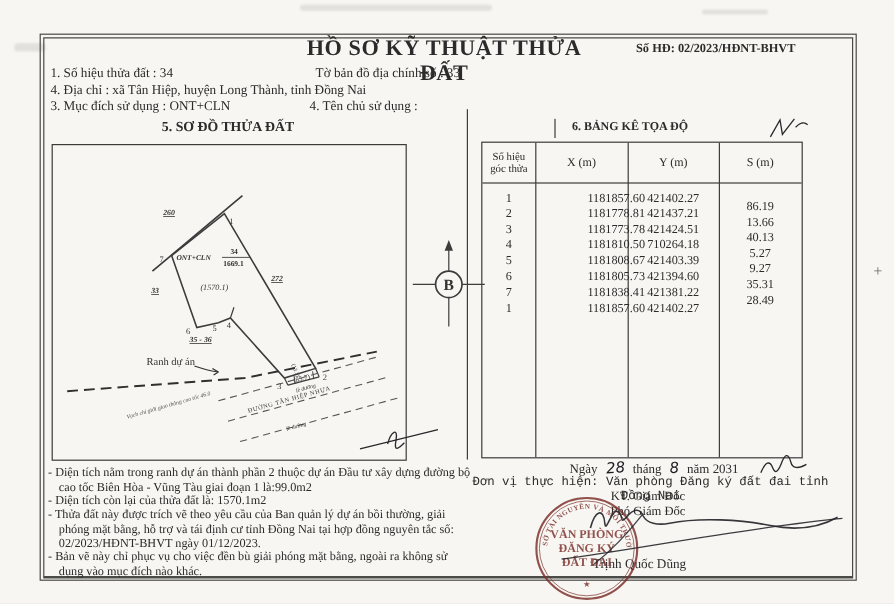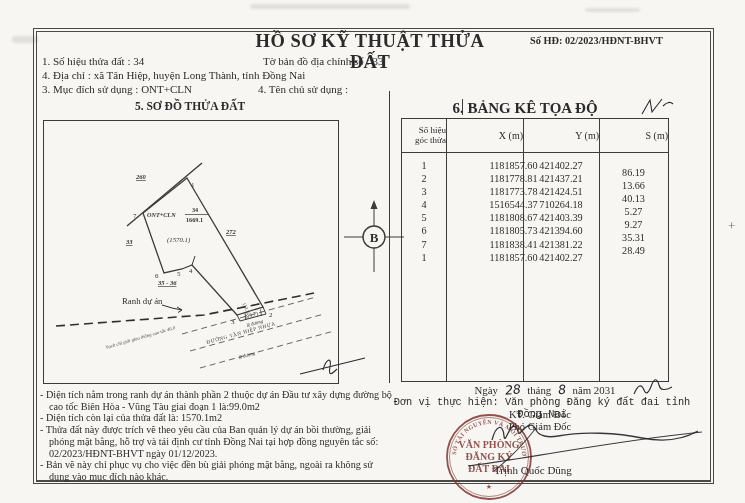--- a/index.html
+++ b/index.html
@@ -13,21 +13,21 @@
   .sheet-inner{border:1px solid #4a4a48;border-bottom-width:2px;}
   .field{font-size:11px;white-space:nowrap;}
   .note{font-size:10.2px;line-height:11.7px;padding-left:9px;text-indent:-9px;margin:0;}
   .hand{font-family:"DejaVu Sans",sans-serif;font-style:italic;font-size:12.5px;
         display:inline-block;transform:rotate(-5deg);margin:0 4px;color:#1d1d22;}
   .smudge{background:rgba(110,110,110,.16);border-radius:3px;filter:blur(1px);}
   svg text{font-family:"Liberation Serif",serif;fill:#333;}
   .mapnum{font-size:6.5px;font-style:italic;font-weight:bold;text-decoration:underline;}
   .vtx{font-size:7px;}
   .tcell{font-size:10.2px;line-height:13.1px;text-align:center;}
-  .thead{font-size:10px;text-align:right;}
+  .thead{font-size:10px;text-align:center;}
 </style>
 </head>
 <body>
 
 <div class="page">
 
   <div class="abs smudge" style="left:250px;top:4px;width:160px;height:5px;"></div>
   <div class="abs smudge" style="left:585px;top:8px;width:55px;height:4px;"></div>
   <div class="abs smudge" style="left:12px;top:36px;width:26px;height:7px;"></div>
   <div class="abs" style="left:728px;top:218px;font-size:13px;color:#6a6a6a;">+</div>
@@ -106,21 +106,21 @@
 
   <svg class="abs" style="left:340px;top:198px;" width="68" height="80" viewBox="0 0 68 80">
     <line x1="34" y1="10" x2="34" y2="74" stroke="#3c3c3c" stroke-width="1"></line>
     <polygon points="34,2 30.5,11 37.5,11" fill="#3c3c3c"></polygon>
     <line x1="4" y1="39" x2="64" y2="39" stroke="#3c3c3c" stroke-width="1"></line>
     <circle cx="34" cy="39" r="11" fill="#f7f6f2" stroke="#3c3c3c" stroke-width="1.4"></circle>
     <text x="34" y="43.8" text-anchor="middle" style="font-size:13px;font-weight:bold;">B</text>
   </svg>
 
   <div class="abs line" style="left:462px;top:99px;width:1px;height:16px;"></div>
-  <div class="abs c b" style="left:420px;top:100px;width:210px;font-size:15px;">6. BẢNG KÊ TỌA ĐỘ</div>
+  <div class="abs c b" style="left:420px;top:100px;width:210px;font-size:10px;">6. BẢNG KÊ TỌA ĐỘ</div>
   <svg class="abs" style="left:636px;top:96px;" width="42" height="22" viewBox="0 0 42 22">
     <path d="M 6,18 L 14,4 L 16,16 L 26,3 M 27,10 q 6,-6 10,-2" fill="none" stroke="#2a2a2e" stroke-width="1.1"></path>
   </svg>
 
   <div class="abs" style="left:401px;top:118px;width:266px;height:262px;border:1.3px solid #3b3b3b;">
 
     <div class="abs line" style="left:44px;top:0;width:1px;height:100%;"></div>
     <div class="abs line" style="left:121px;top:0;width:1px;height:100%;"></div>
     <div class="abs line" style="left:197px;top:0;width:1px;height:100%;"></div>
     <div class="abs line" style="left:0;top:33px;width:100%;height:1px;"></div>
@@ -141,21 +141,21 @@
       <div>5</div>
       <div>6</div>
       <div>7</div>
       <div>1</div>
     </div>
 
     <div class="abs tcell" style="left:44px;top:40px;width:77px;padding-left:29px;">
       <div>1181857.60</div>
       <div>1181778.81</div>
       <div>1181773.78</div>
-      <div>1516544.37</div>
+      <div>1181810.50</div>
       <div>1181808.67</div>
       <div>1181805.73</div>
       <div>1181838.41</div>
       <div>1181857.60</div>
     </div>
 
     <div class="abs tcell" style="left:121px;top:40px;width:76px;">
       <div>421402.27</div>
       <div>421437.21</div>
       <div>421424.51</div>

